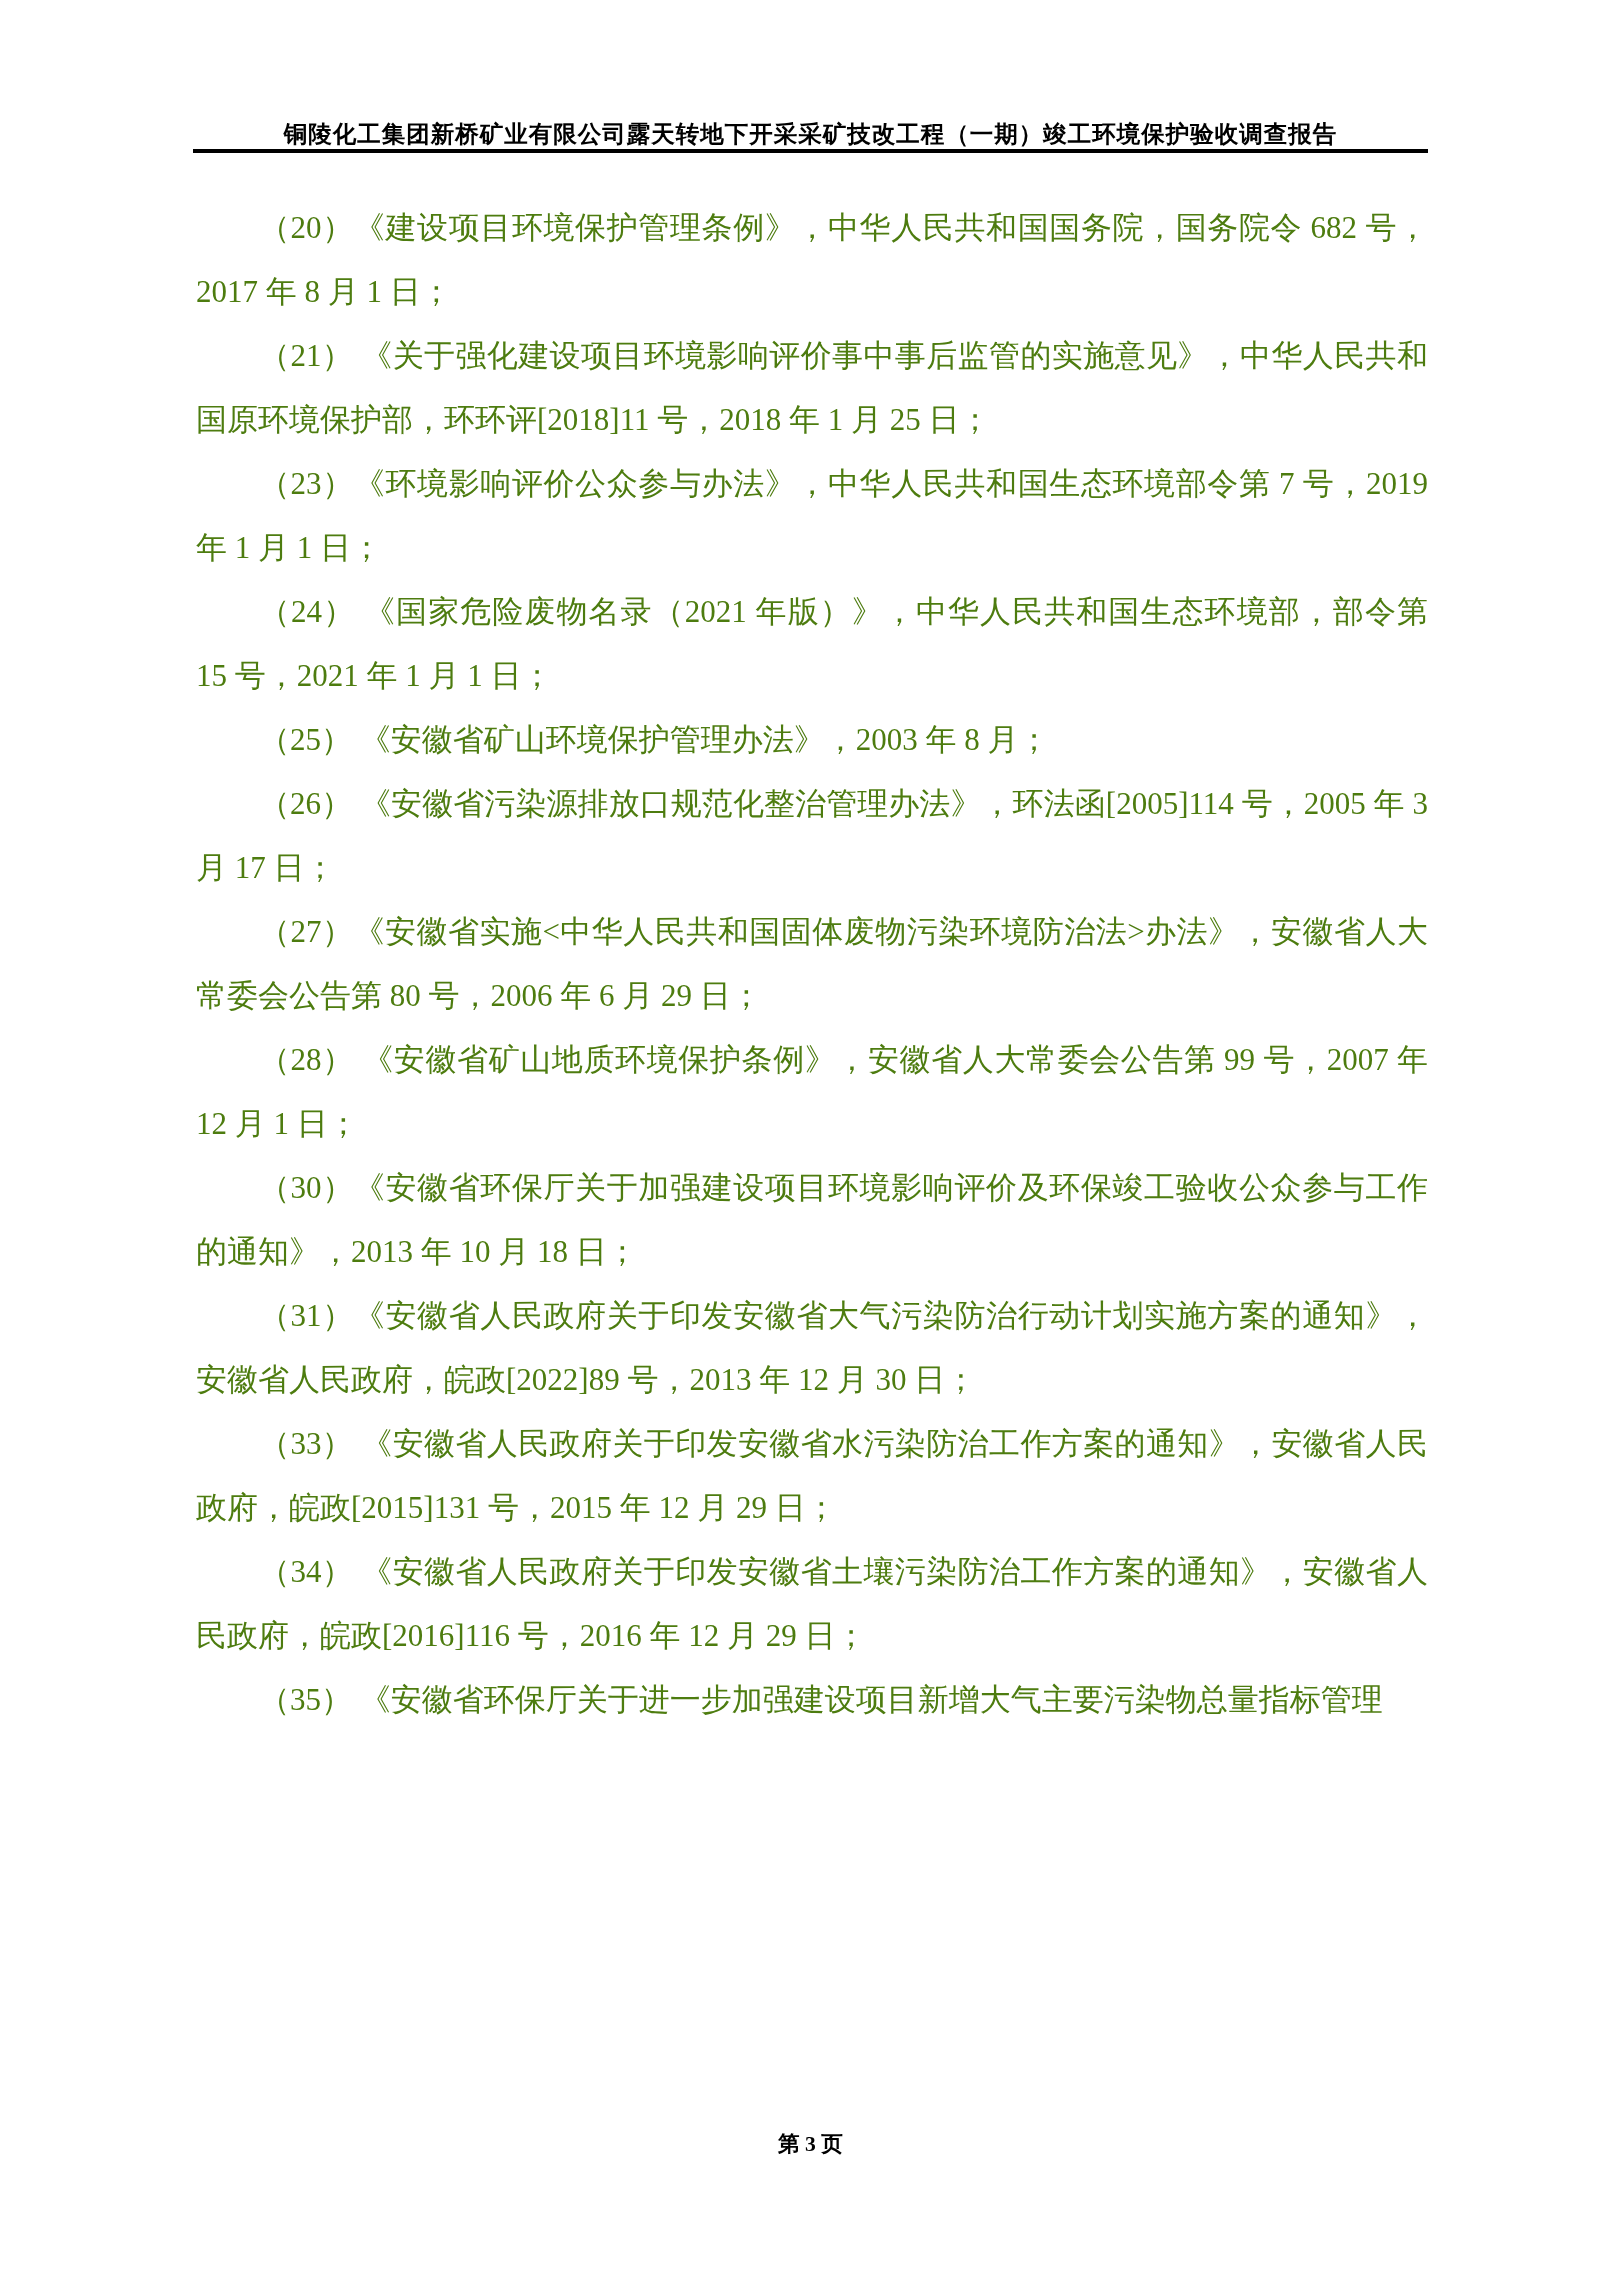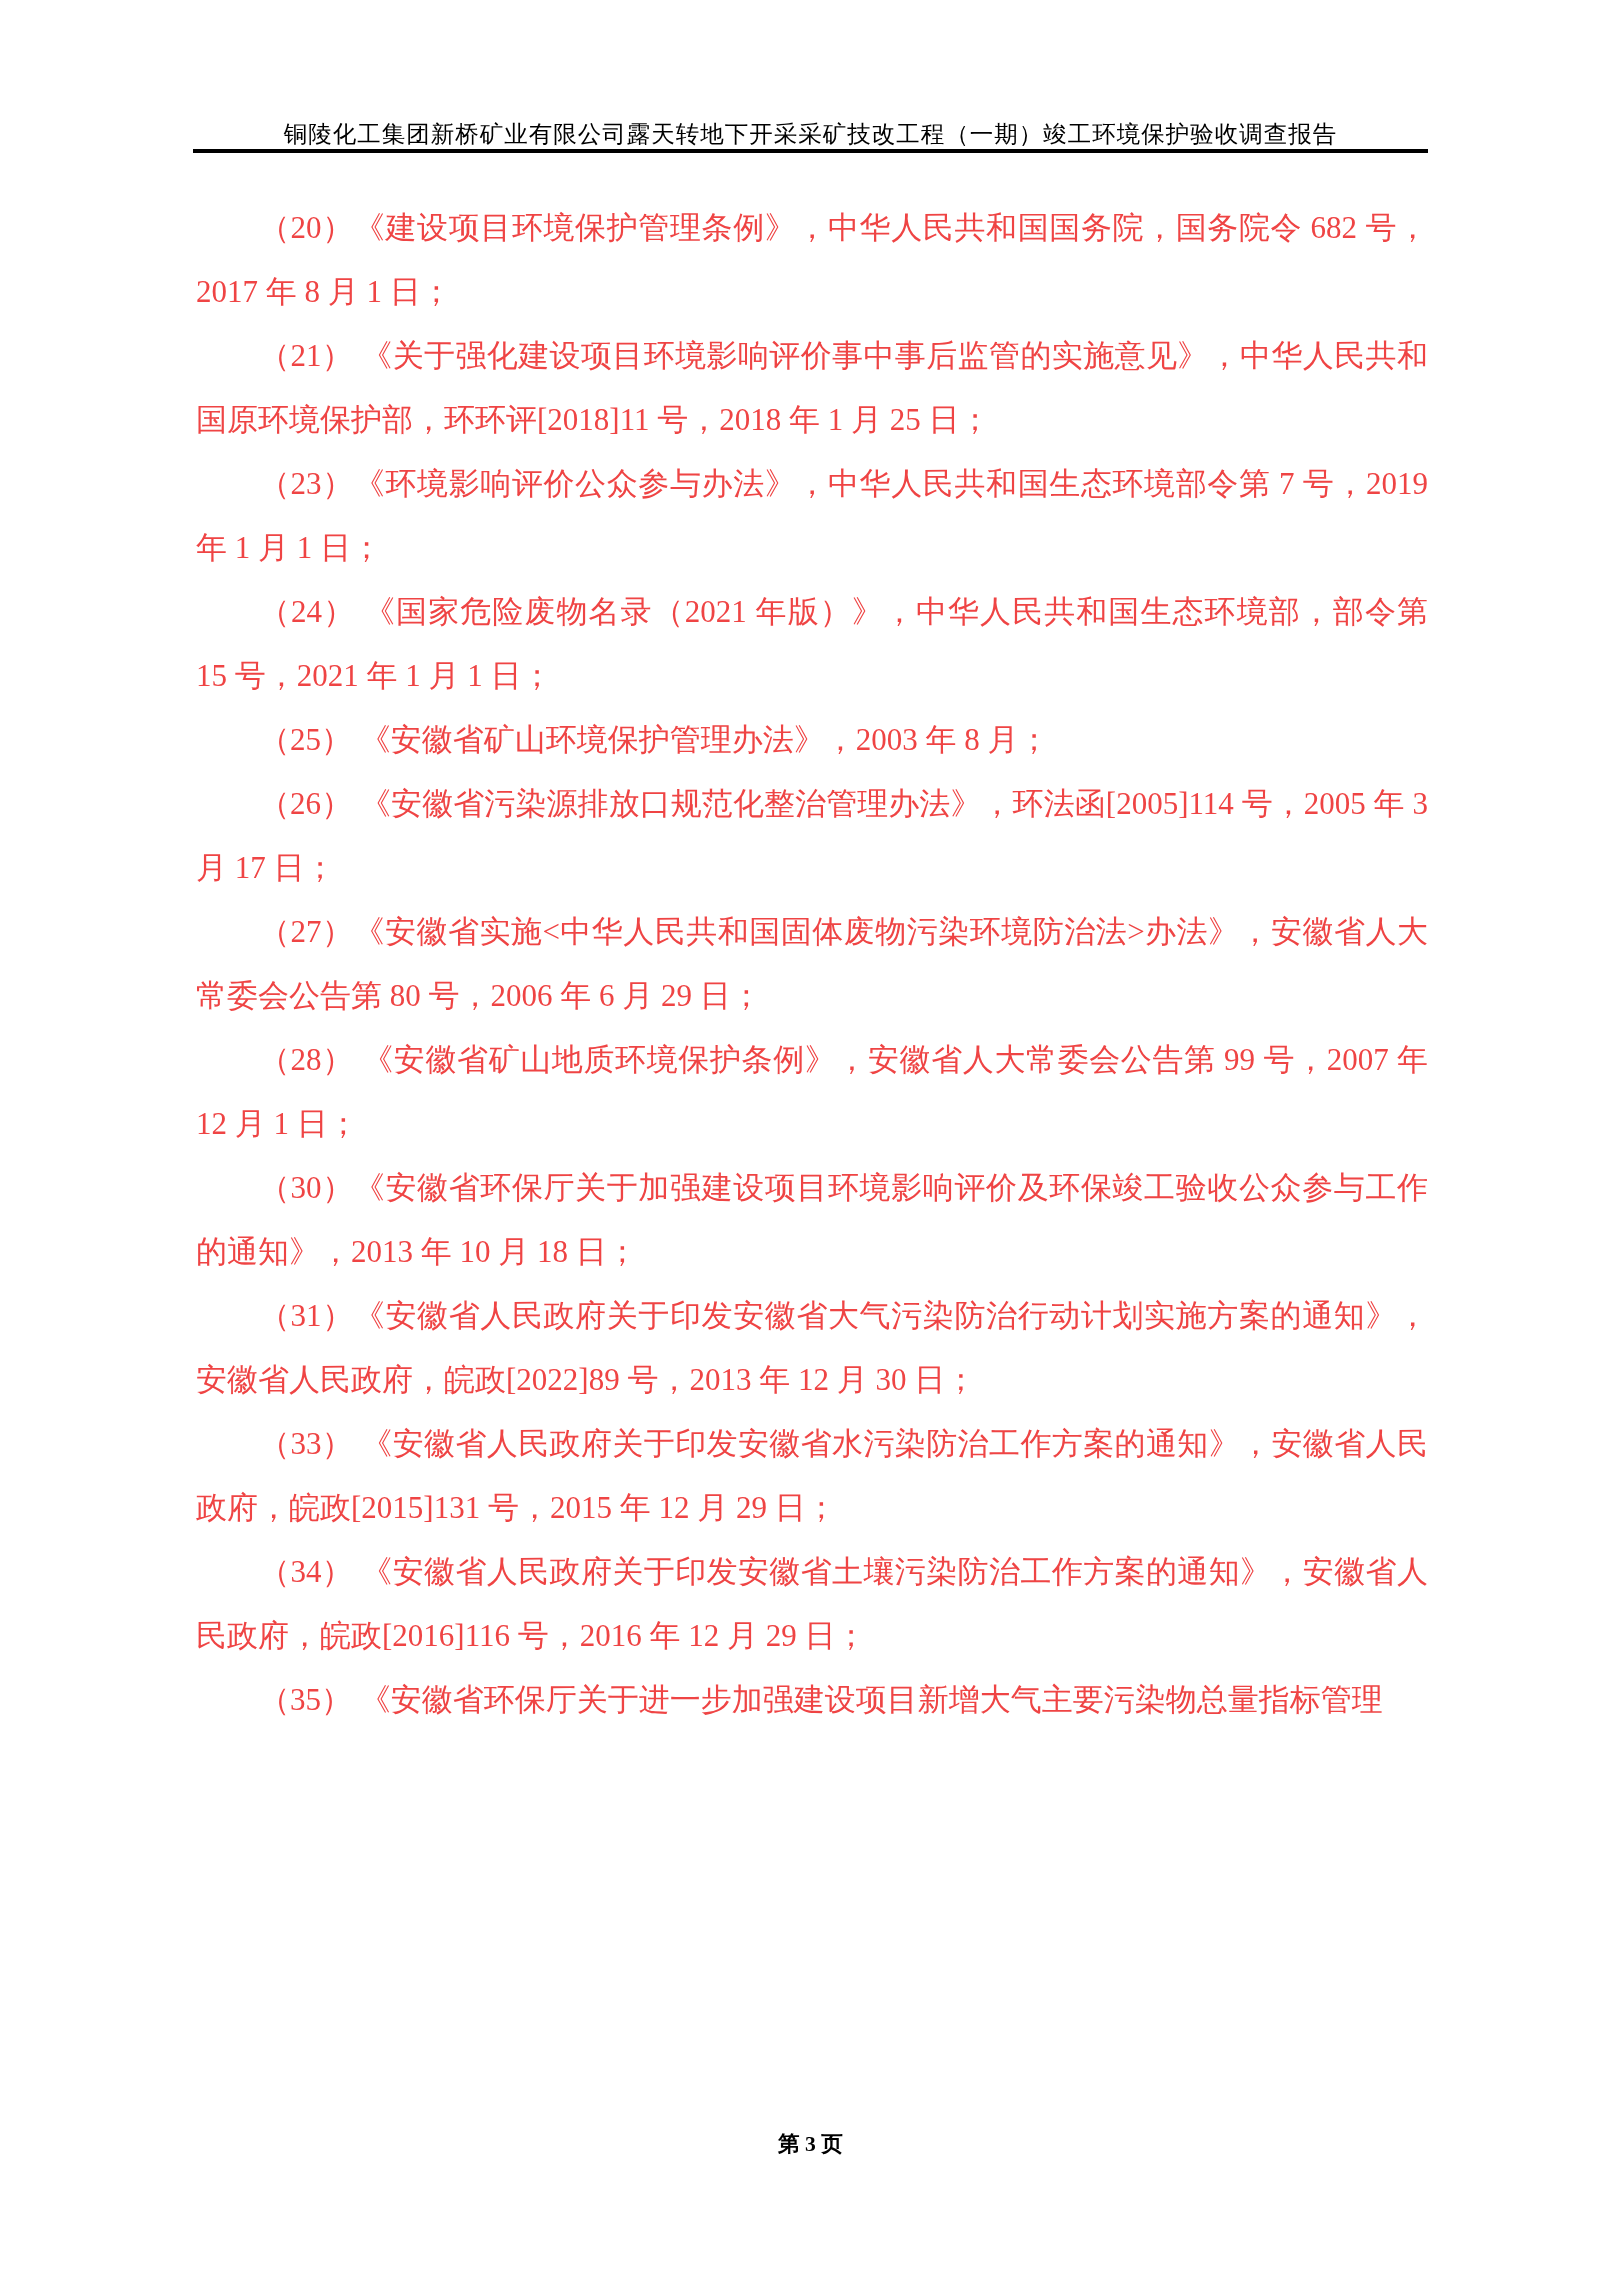--- a/index.html
+++ b/index.html
@@ -16,21 +16,21 @@
     font-family: "Liberation Serif", "DejaVu Serif", serif;
     overflow: hidden;
   }
   .header-title {
     position: absolute;
     top: 118px;
     left: 0;
     width: 100%;
     text-align: center;
     font-size: 23.5px;
-    font-weight: normal;
+    font-weight: bold;
     letter-spacing: 1px;
     color: #000000;
     white-space: nowrap;
   }
   .header-rule {
     position: absolute;
     top: 149px;
     left: 193px;
     width: 1235px;
     height: 3.9px;
@@ -42,21 +42,21 @@
     left: 196px;
     width: 1232px;
   }
   .doc-body p {
     margin: 0;
     padding: 0;
     font-size: 31px;
     line-height: 64px;
     text-indent: 63px;
     text-align: justify;
-    color: #ef4444;
+    color: #4d7c0f;
   }
   .footer {
     position: absolute;
     top: 2129px;
     left: 0;
     width: 100%;
     text-align: center;
     font-size: 21.6px;
     color: #000000;
     font-weight: bold;

